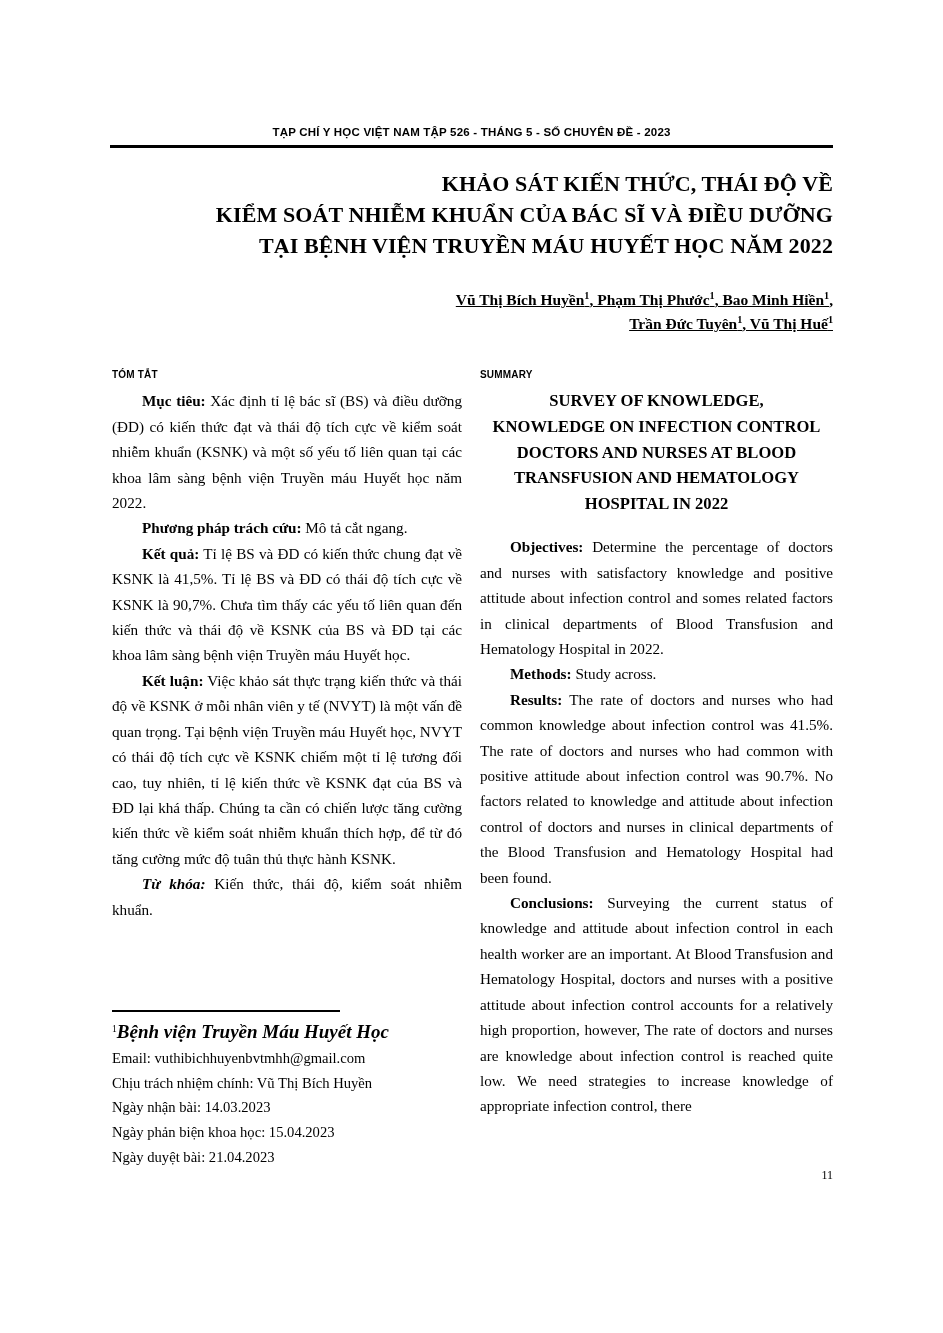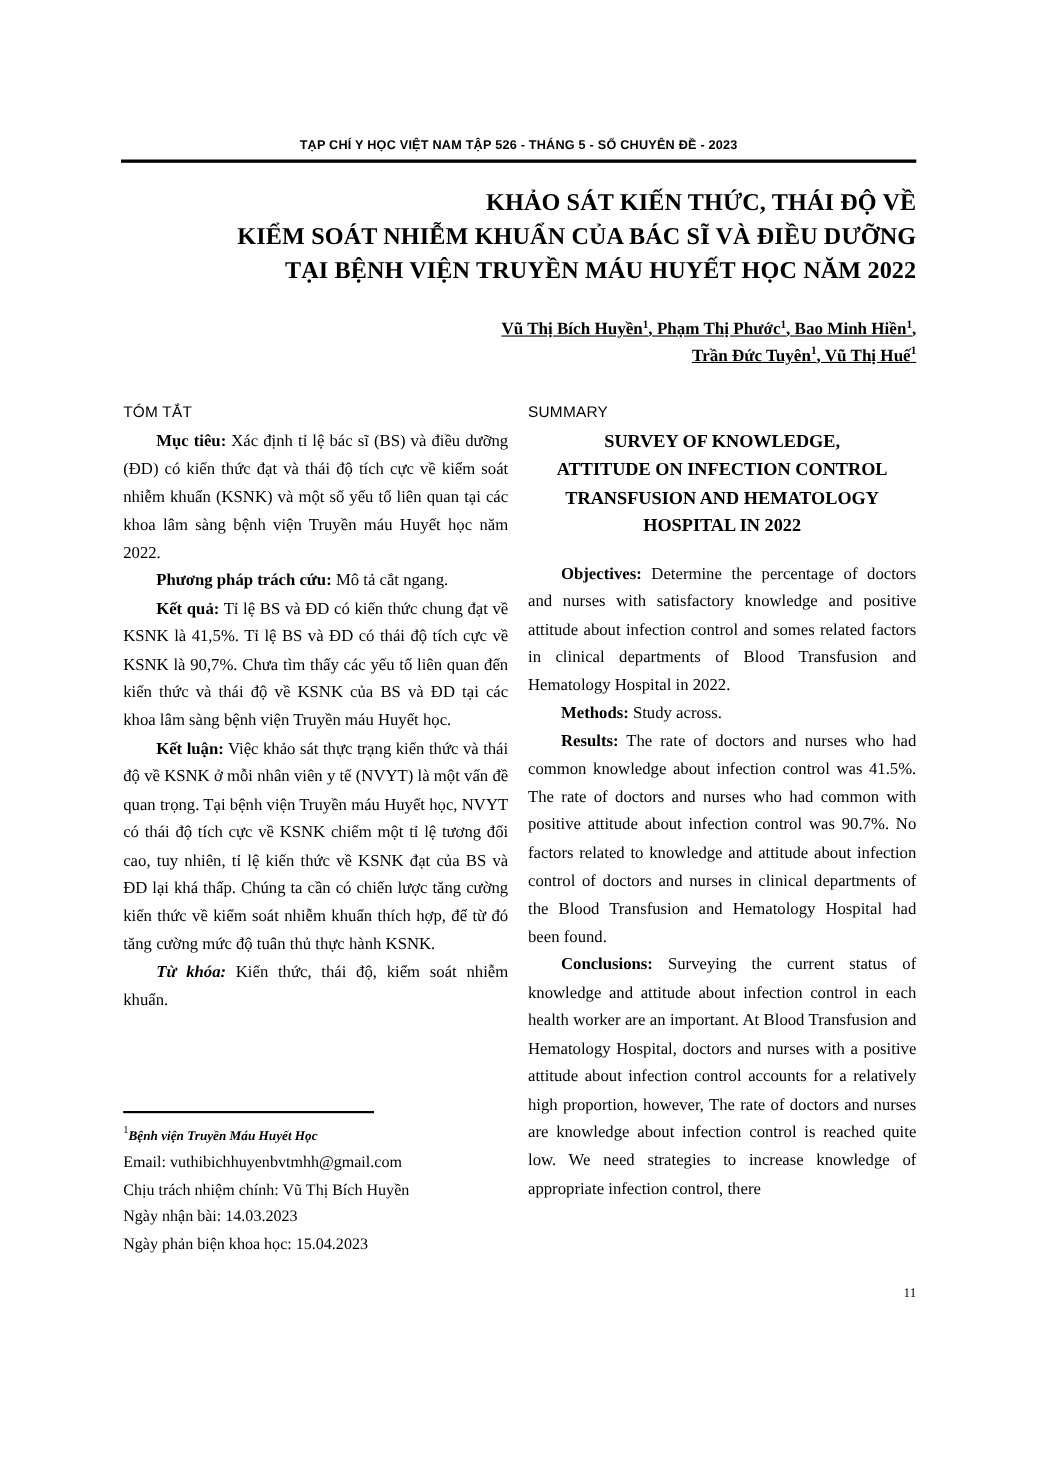--- a/index.html
+++ b/index.html
@@ -85,22 +85,22 @@
     font-size: 15.2px;
     line-height: 25.4px;
     text-align: justify;
     text-justify: inter-word;
   }
   .col-left  { left: 112px; width: 350px; }
   .col-right { left: 480px; width: 353px; }
 
   .sec-head {
     font-family: "Liberation Sans", "DejaVu Sans", sans-serif;
-    font-weight: normal;
-    font-size: 14px;
+    font-weight: bold;
+    font-size: 10px;
     text-align: left;
     margin: 0 0 1px 0;
     letter-spacing: 0.2px;
   }
 
   .eng-title {
     font-family: "Liberation Serif", "DejaVu Serif", serif;
     font-weight: bold;
     font-size: 16.6px;
     line-height: 25.6px;
@@ -129,21 +129,21 @@
   .footnote {
     position: absolute;
     left: 112px;
     top: 1020px;
     width: 350px;
     font-size: 14.6px;
     line-height: 24.8px;
     text-align: left;
   }
   .footnote .fline { display: block; white-space: nowrap; }
-  .footnote .aff { font-style: italic; font-weight: bold; font-size: 12px; }
+  .footnote .aff { font-style: italic; font-weight: bold; font-size: 19px; }
 
   
   .page-number {
     position: absolute;
     left: 733px;
     top: 1168px;
     width: 100px;
     text-align: right;
     font-size: 12px;
     font-weight: normal;
@@ -180,38 +180,40 @@
     <p class="para"><b class="run-in">Kết luận:</b><span> Việc khảo sát thực trạng kiến thức và thái độ về KSNK ở mỗi nhân viên y tế (NVYT) là một vấn đề quan trọng. Tại bệnh viện Truyền máu Huyết học, NVYT có thái độ tích cực về KSNK chiếm một tỉ lệ tương đối cao, tuy nhiên, tỉ lệ kiến thức về KSNK đạt của BS và ĐD lại khá thấp. Chúng ta cần có chiến lược tăng cường kiến thức về kiểm soát nhiễm khuẩn thích hợp, để từ đó tăng cường mức độ tuân thủ thực hành KSNK.</span></p>
 
     <p class="para"><i class="run-in">Từ khóa:</i><span> Kiến thức, thái độ, kiểm soát nhiễm khuẩn.</span></p>
   </div>
 
   <div class="col col-right">
     <div class="sec-head">SUMMARY</div>
 
     <div class="eng-title">
       <span class="eline">SURVEY OF KNOWLEDGE,</span>
-      <span class="eline">ATTITUDE ON INFECTION CONTROL</span>
+      <span class="eline">KNOWLEDGE ON INFECTION CONTROL</span>
+      <span class="eline">DOCTORS AND NURSES AT BLOOD</span>
       <span class="eline">TRANSFUSION AND HEMATOLOGY</span>
       <span class="eline">HOSPITAL IN 2022</span>
     </div>
 
     <p class="para"><b class="run-in">Objectives:</b><span>  Determine the percentage of doctors and nurses with satisfactory knowledge and positive attitude about infection control and somes related factors in clinical departments of Blood Transfusion and Hematology Hospital in 2022.</span></p>
 
     <p class="para"><b class="run-in">Methods:</b><span> Study across.</span></p>
 
     <p class="para"><b class="run-in">Results:</b><span> The rate of doctors and nurses who had common knowledge about infection control was 41.5%. The rate of doctors and nurses who had common with positive attitude about infection control was 90.7%. No factors related to knowledge and attitude about infection control of doctors and nurses in clinical departments of the Blood Transfusion and Hematology Hospital had been found.</span></p>
 
     <p class="para"><b class="run-in">Conclusions:</b><span> Surveying the current status of knowledge and attitude about infection control in each health worker are an important. At Blood Transfusion and Hematology Hospital, doctors and nurses with a positive attitude about infection control accounts for a relatively high proportion, however, The rate of doctors and nurses are knowledge about infection control is reached quite low. We need strategies to increase knowledge of appropriate infection control, there</span></p>
   </div>
 
   <div class="footnote-rule"></div>
   <div class="footnote">
     <span class="fline"><sup>1</sup><span class="aff">Bệnh viện Truyền Máu Huyết Học</span></span>
     <span class="fline">Email: vuthibichhuyenbvtmhh@gmail.com</span>
     <span class="fline">Chịu trách nhiệm chính: Vũ Thị Bích Huyền</span>
     <span class="fline">Ngày nhận bài: 14.03.2023</span>
     <span class="fline">Ngày phản biện khoa học: 15.04.2023</span>
+    <span class="fline">Ngày duyệt bài: 21.04.2023</span>
   </div>
 
   <div class="page-number">11</div>
 
 </div>
 
 </body></html>

